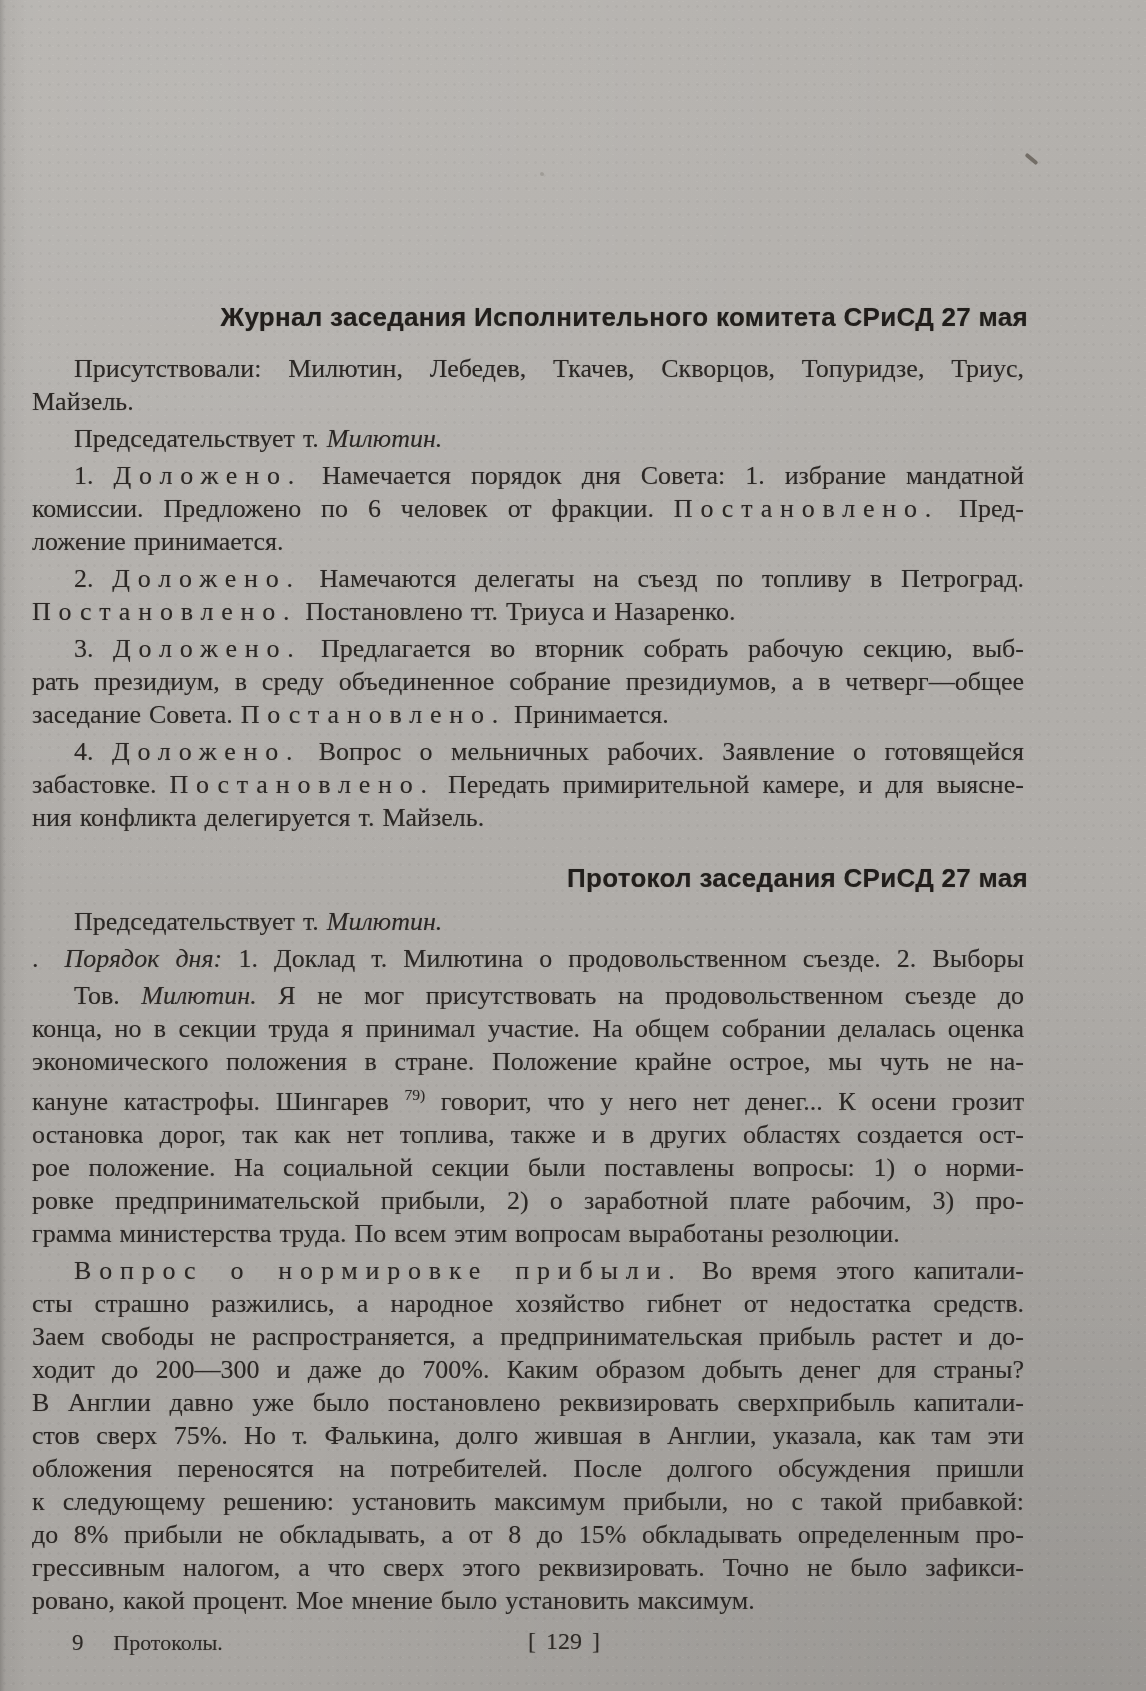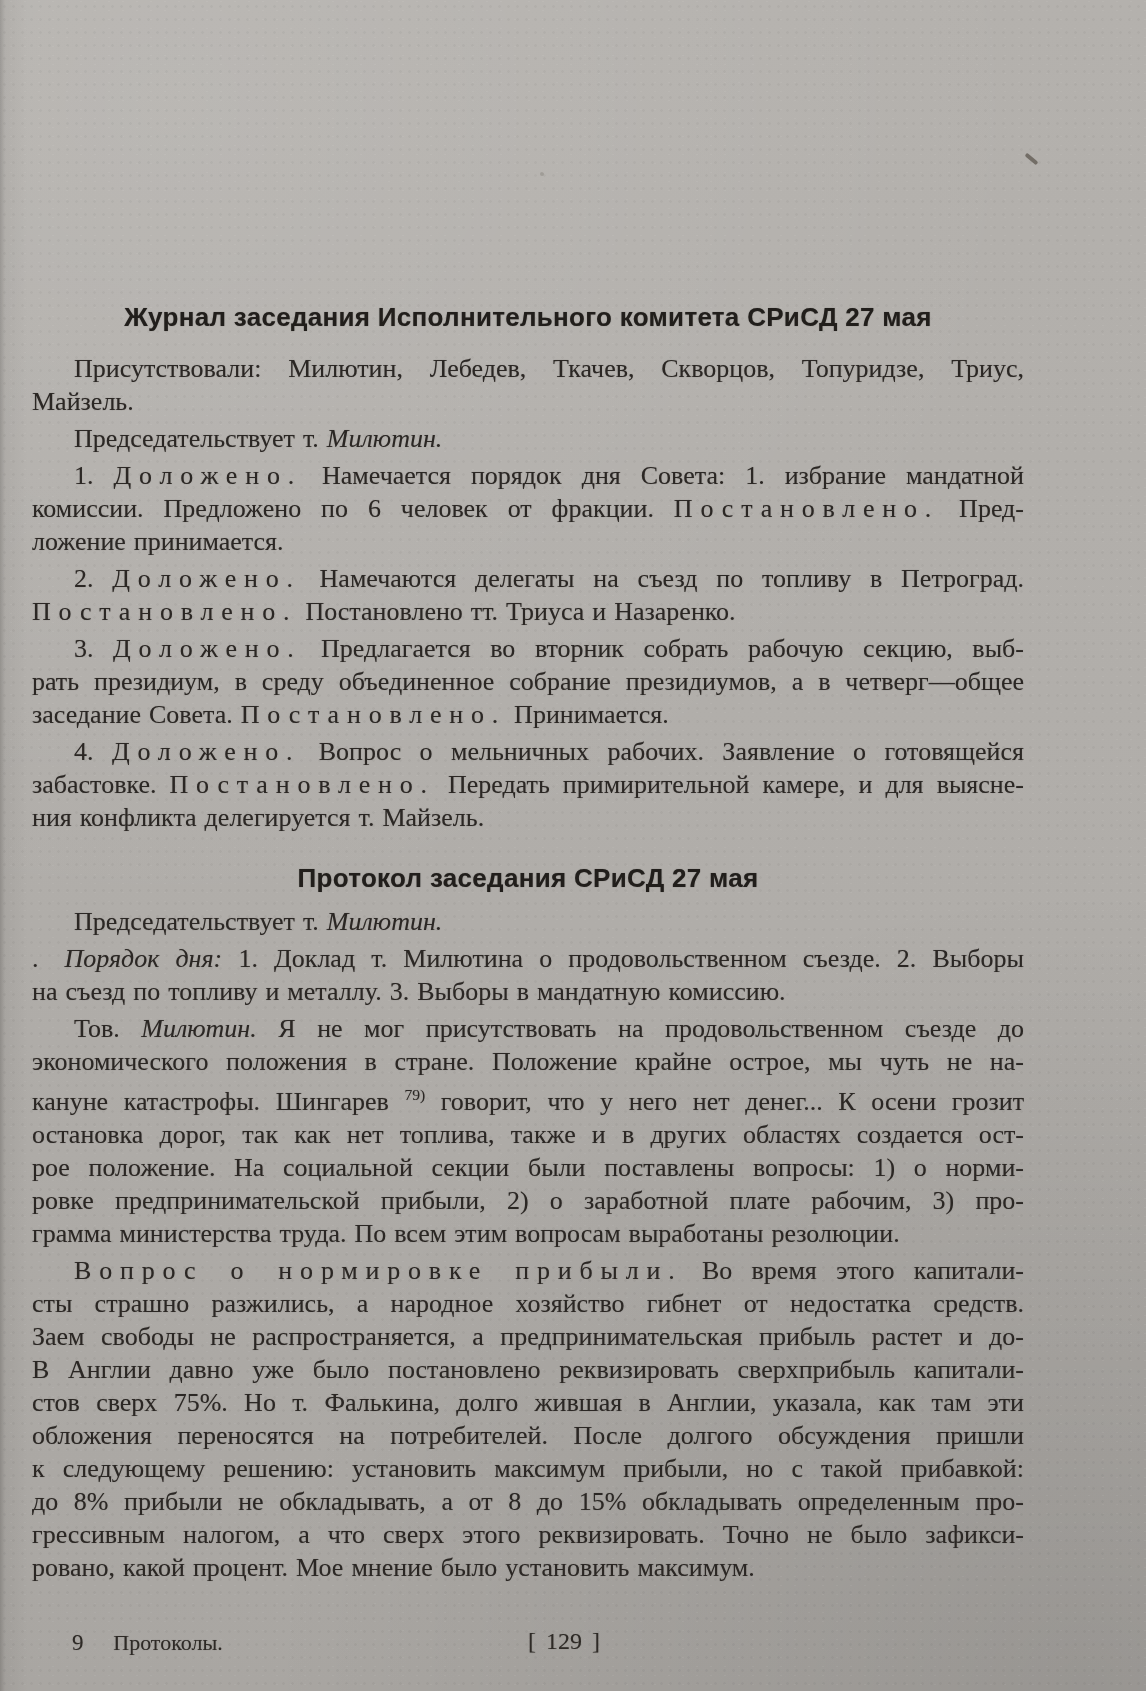--- a/index.html
+++ b/index.html
@@ -32,21 +32,21 @@
     left: 28px;
     top: 300px;
     width: 1000px;
   }
   .heading {
     font-family: "Liberation Sans", sans-serif;
     font-weight: bold;
     font-size: 26px;
     line-height: 34px;
     letter-spacing: 0.3px;
-    text-align: center;
+    text-align: right;
     color: #211e1b;
     text-shadow: 0 0 1px rgba(33,30,27,0.45);
     margin: 0 0 18px 0;
   }
   .text-block .heading:not(:first-child) { margin-top: 27px; margin-bottom: 10px; }
   .para { margin: 4px; }
   .line {
     font-size: 26px;
     line-height: 33px;
     word-spacing: 1.5px;
@@ -113,35 +113,36 @@
         <div class="line indent just"><span>4. </span><span class="sp">Доложено.</span><span> Вопрос о мельничных рабочих. Заявление о готовящейся</span></div>
         <div class="line just"><span>забастовке. </span><span class="sp">Постановлено.</span><span> Передать примирительной камере, и для выясне-</span></div>
         <div class="line"><span>ния конфликта делегируется т. Майзель.</span></div>
       </div>
       <div class="heading">Протокол заседания СРиСД 27 мая</div>
       <div class="para">
         <div class="line indent"><span>Председательствует т. </span><span class="it">Милютин.</span></div>
       </div>
       <div class="para">
         <div class="line just"><span>. </span><span class="it">Порядок дня:</span><span> 1. Доклад т. Милютина о продовольственном съезде. 2. Выборы</span></div>
-        <div class="line"><span>на съезд по топливу и металлу. 3. Выборы в мандатную комиссию.</span></div>
       </div>
       <div class="para">
         <div class="line indent just"><span>Тов. </span><span class="it">Милютин.</span><span> Я не мог присутствовать на продовольственном съезде до</span></div>
+        <div class="line just"><span>конца, но в секции труда я принимал участие. На общем собрании делалась оценка</span></div>
         <div class="line just"><span>экономического положения в стране. Положение крайне острое, мы чуть не на-</span></div>
         <div class="line just"><span>кануне катастрофы. Шингарев </span><span class="sup">79)</span><span> говорит, что у него нет денег... К осени грозит</span></div>
         <div class="line just"><span>остановка дорог, так как нет топлива, также и в других областях создается ост-</span></div>
         <div class="line just"><span>рое положение. На социальной секции были поставлены вопросы: 1) о норми-</span></div>
         <div class="line just"><span>ровке предпринимательской прибыли, 2) о заработной плате рабочим, 3) про-</span></div>
         <div class="line"><span>грамма министерства труда. По всем этим вопросам выработаны резолюции.</span></div>
       </div>
       <div class="para">
         <div class="line indent just"><span class="sp">Вопрос о нормировке прибыли.</span><span> Во время этого капитали-</span></div>
         <div class="line just"><span>сты страшно разжились, а народное хозяйство гибнет от недостатка средств.</span></div>
         <div class="line just"><span>Заем свободы не распространяется, а предпринимательская прибыль растет и до-</span></div>
+        <div class="line just"><span>ходит до 200—300 и даже до 700%. Каким образом добыть денег для страны?</span></div>
         <div class="line just"><span>В Англии давно уже было постановлено реквизировать сверхприбыль капитали-</span></div>
         <div class="line just"><span>стов сверх 75%. Но т. Фалькина, долго жившая в Англии, указала, как там эти</span></div>
         <div class="line just"><span>обложения переносятся на потребителей. После долгого обсуждения пришли</span></div>
         <div class="line just"><span>к следующему решению: установить максимум прибыли, но с такой прибавкой:</span></div>
         <div class="line just"><span>до 8% прибыли не обкладывать, а от 8 до 15% обкладывать определенным про-</span></div>
         <div class="line just"><span>грессивным налогом, а что сверх этого реквизировать. Точно не было зафикси-</span></div>
         <div class="line"><span>ровано, какой процент. Мое мнение было установить максимум.</span></div>
       </div>
     </div>
 

